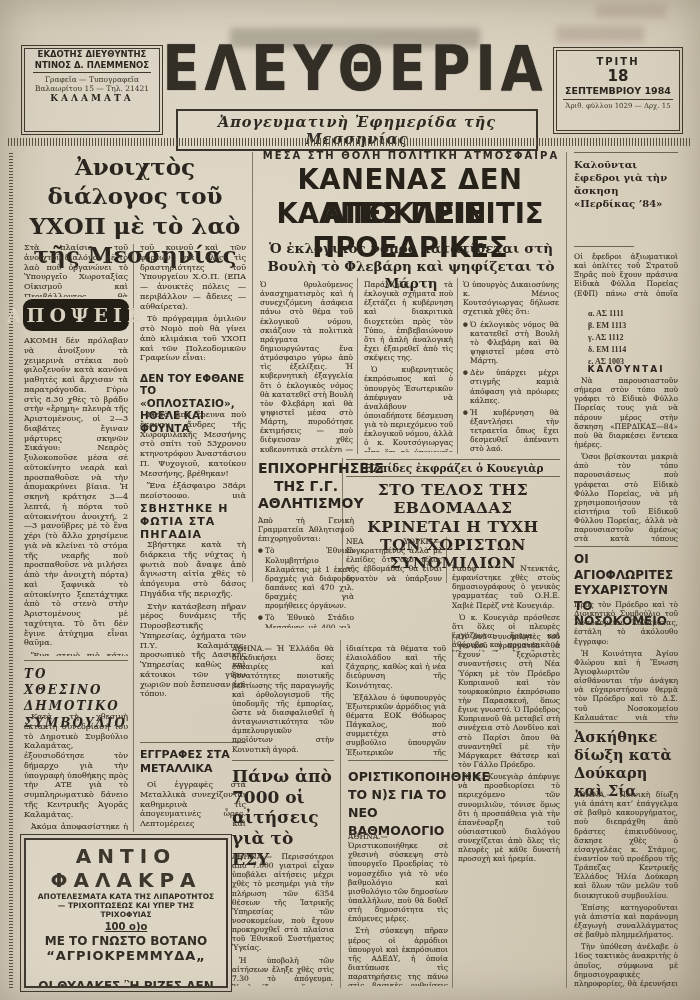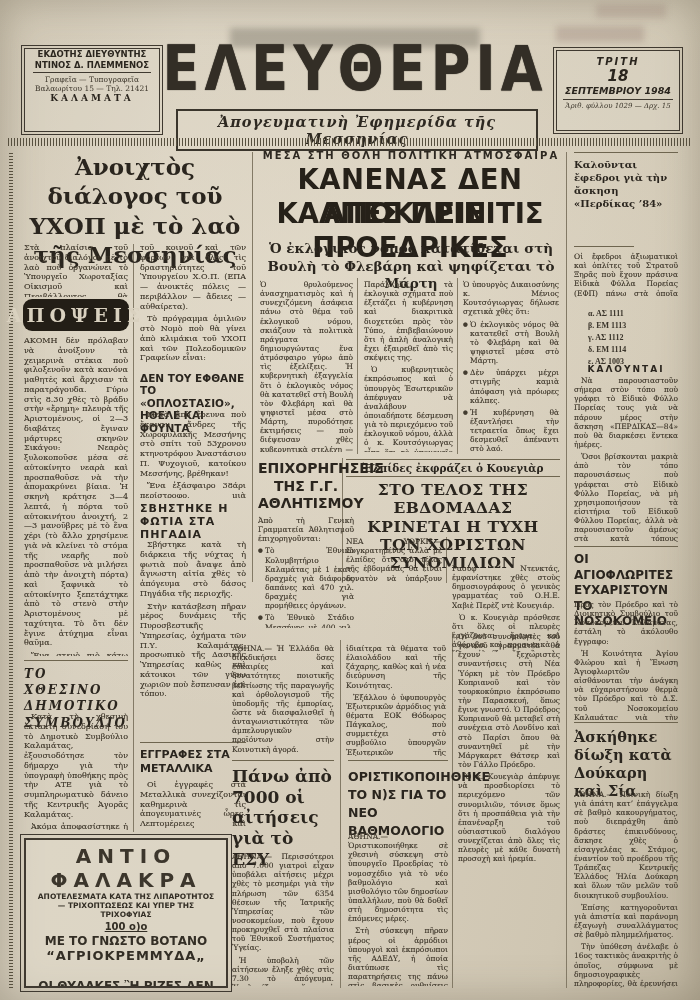--- a/index.html
+++ b/index.html
@@ -62,21 +62,21 @@
     <div class="hn" style="font-size:8.5px;border-bottom:1px solid #3f3930;margin:1px 8px 2px;padding-bottom:2px;">ΝΤΙΝΟΣ Δ. ΠΛΕΜΜΕΝΟΣ</div>
     <div style="font-size:7.5px;">Γραφεῖα — Τυπογραφεῖα</div>
     <div style="font-size:7.5px;">Βαλαωρίτου 15 — Τηλ. 21421</div>
     <div class="hs" style="font-size:9px;letter-spacing:3px;">ΚΑΛΑΜΑΤΑ</div>
   </div>
 
   <div class="abs logo ctr" style="left:162px;top:38px;width:386px;font-size:53px;">ΕΛΕΥΘΕΡΙΑ</div>
 
   <div class="abs tagline" style="left:176px;top:109px;width:358px;font-size:14.5px;padding:2px 0;letter-spacing:1px;">Ἀπογευματινὴ Ἐφημερίδα τῆς Μεσσηνίας</div>
 
-  <div class="abs dbox" style="left:556px;top:50px;width:122px;height:74px;padding-top:5px;font-style:italic;">
+  <div class="abs dbox" style="left:556px;top:50px;width:122px;height:74px;padding-top:5px;">
     <div class="hn" style="font-size:10px;letter-spacing:2px;">ΤΡΙΤΗ</div>
     <div class="hn" style="font-size:15px;">18</div>
     <div class="hn" style="font-size:9.5px;border-bottom:1px solid #3f3930;margin:0 6px 2px;padding-bottom:3px;">ΣΕΠΤΕΜΒΡΙΟΥ 1984</div>
     <div style="font-size:7px;">Ἀριθ. φύλλου 1029 — Δρχ. 15</div>
   </div>
 
   <div class="abs hatch" style="left:8px;top:138px;width:684px;height:8px;"></div>
 
   <div class="abs vhatch" style="left:9px;top:152px;width:4px;height:836px;"></div>
 

